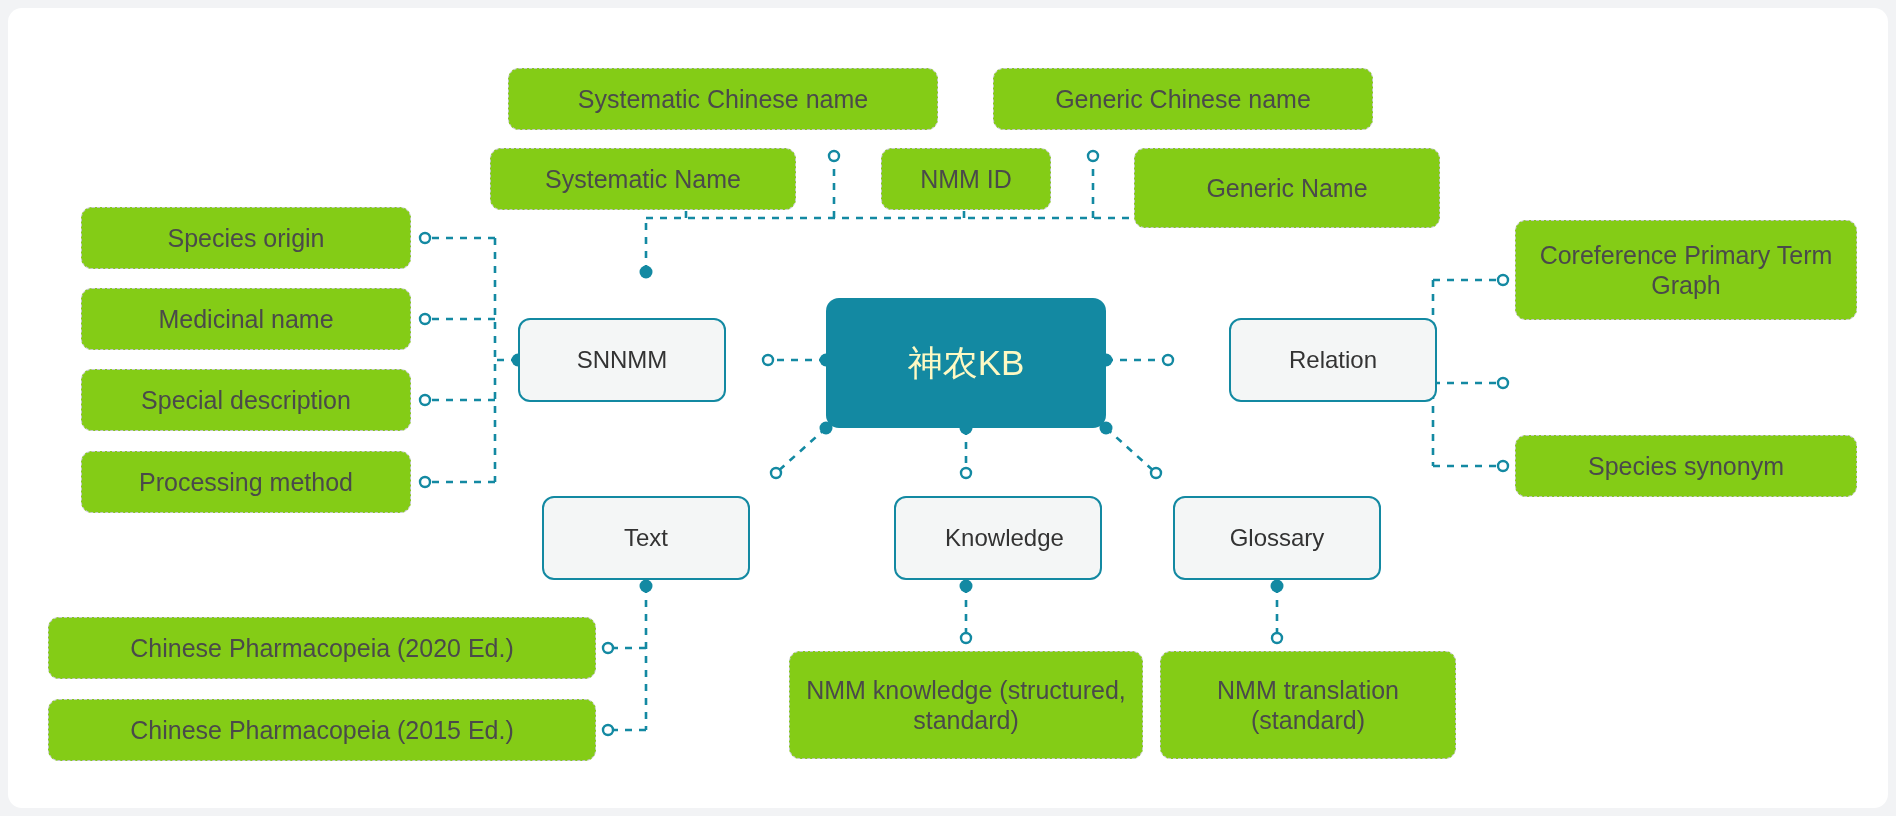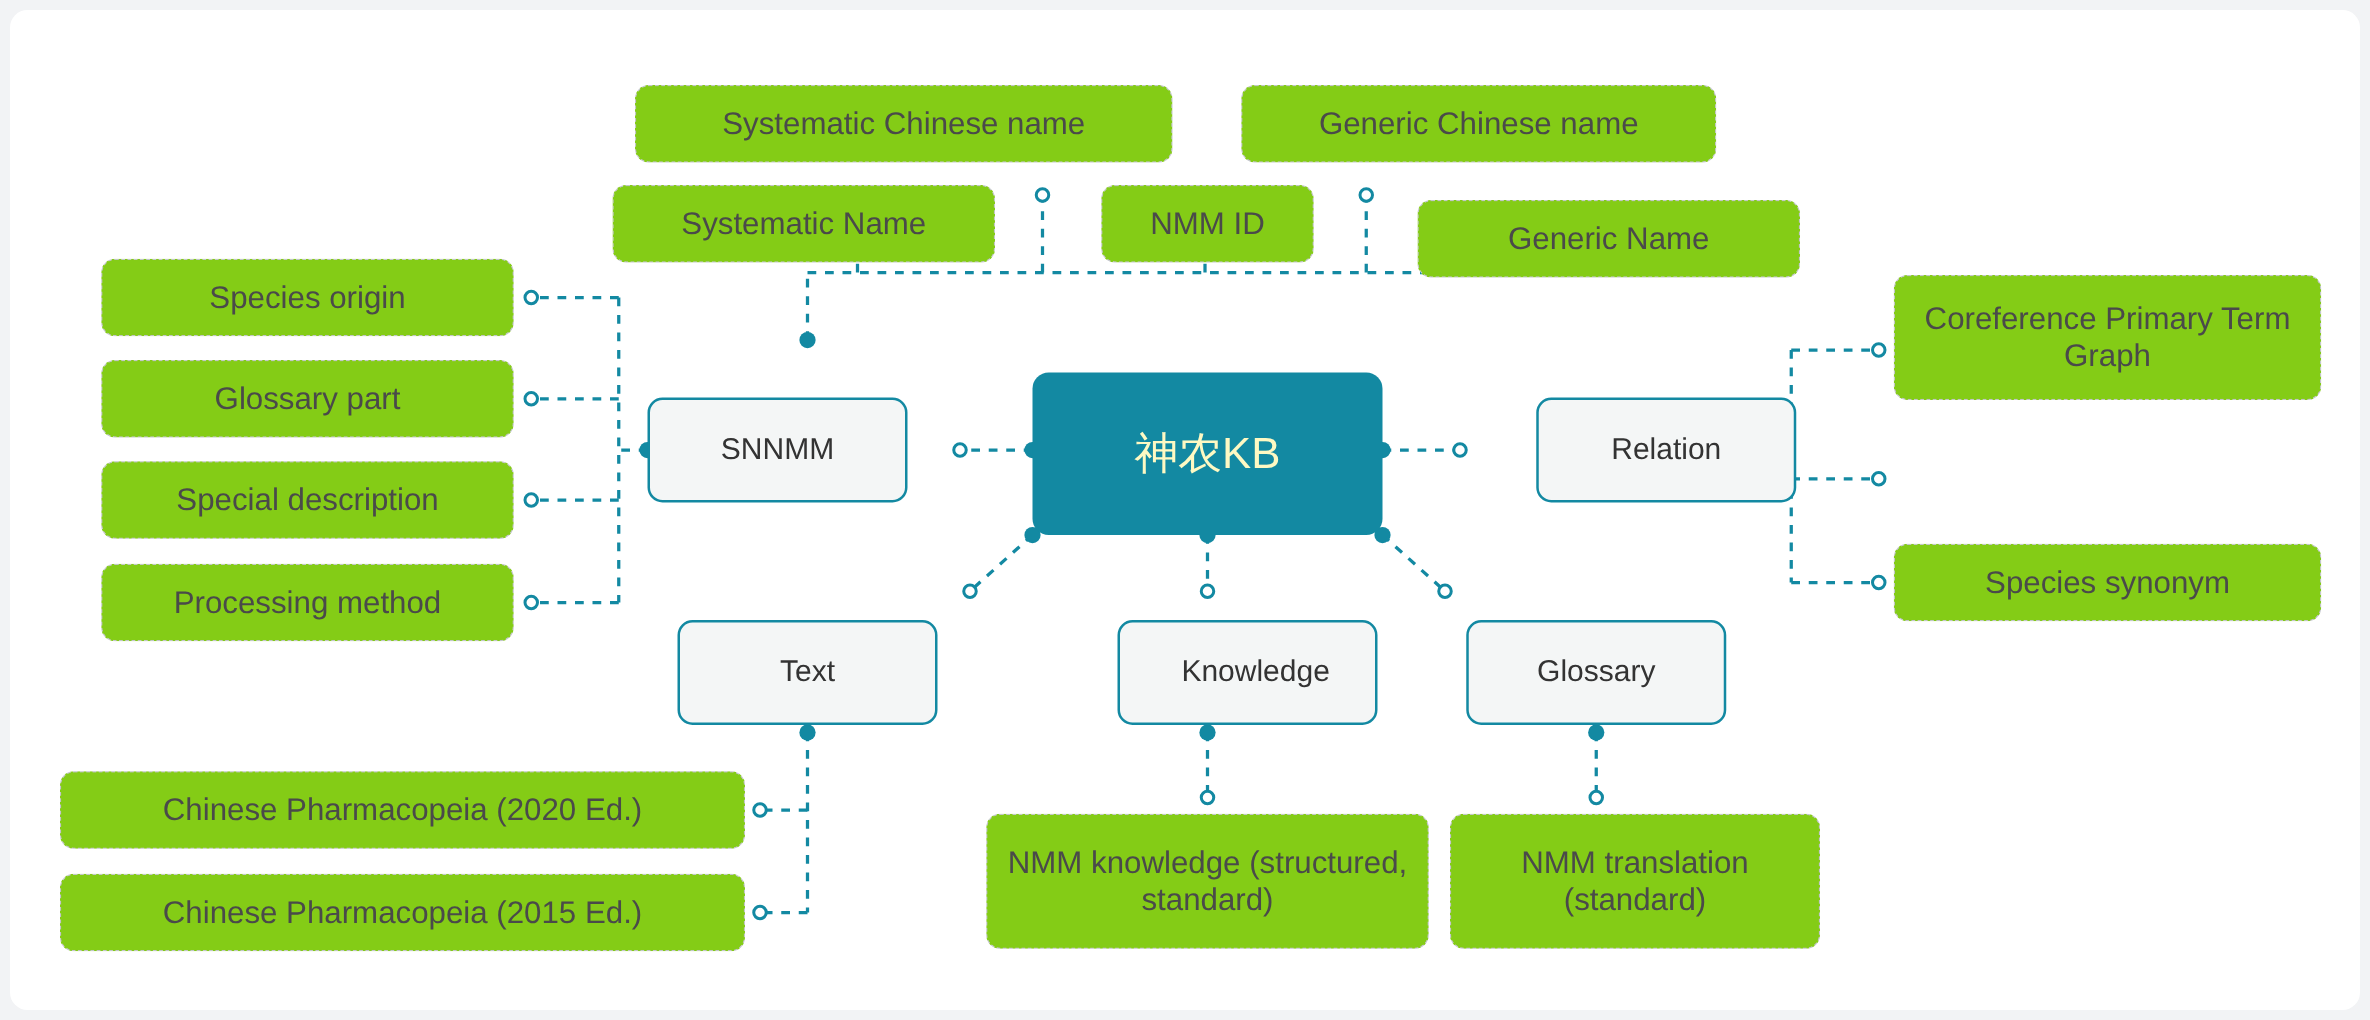--- a/index.html
+++ b/index.html
@@ -181,30 +181,30 @@
   </div>
 
   <div class="node leaf" style="left:482px;top:140px;width:306px;height:62px;">
     <span>Systematic Name</span>
   </div>
 
   <div class="node leaf" style="left:873px;top:140px;width:170px;height:62px;">
     <span>NMM ID</span>
   </div>
 
-  <div class="node leaf" style="left:1126px;top:140px;width:306px;height:62px;margin-top:12px;">
+  <div class="node leaf" style="left:1126px;top:140px;width:306px;height:80px;">
     <span>Generic Name</span>
   </div>
 
   <div class="node leaf" style="left:73px;top:199px;width:330px;height:62px;">
     <span>Species origin</span>
   </div>
 
   <div class="node leaf" style="left:73px;top:280px;width:330px;height:62px;">
-    <span>Glossary part</span>
+    <span>Medicinal name</span>
   </div>
 
   <div class="node leaf" style="left:73px;top:361px;width:330px;height:62px;">
     <span>Special description</span>
   </div>
 
   <div class="node leaf" style="left:73px;top:443px;width:330px;height:62px;">
     <span>Processing method</span>
   </div>
 

